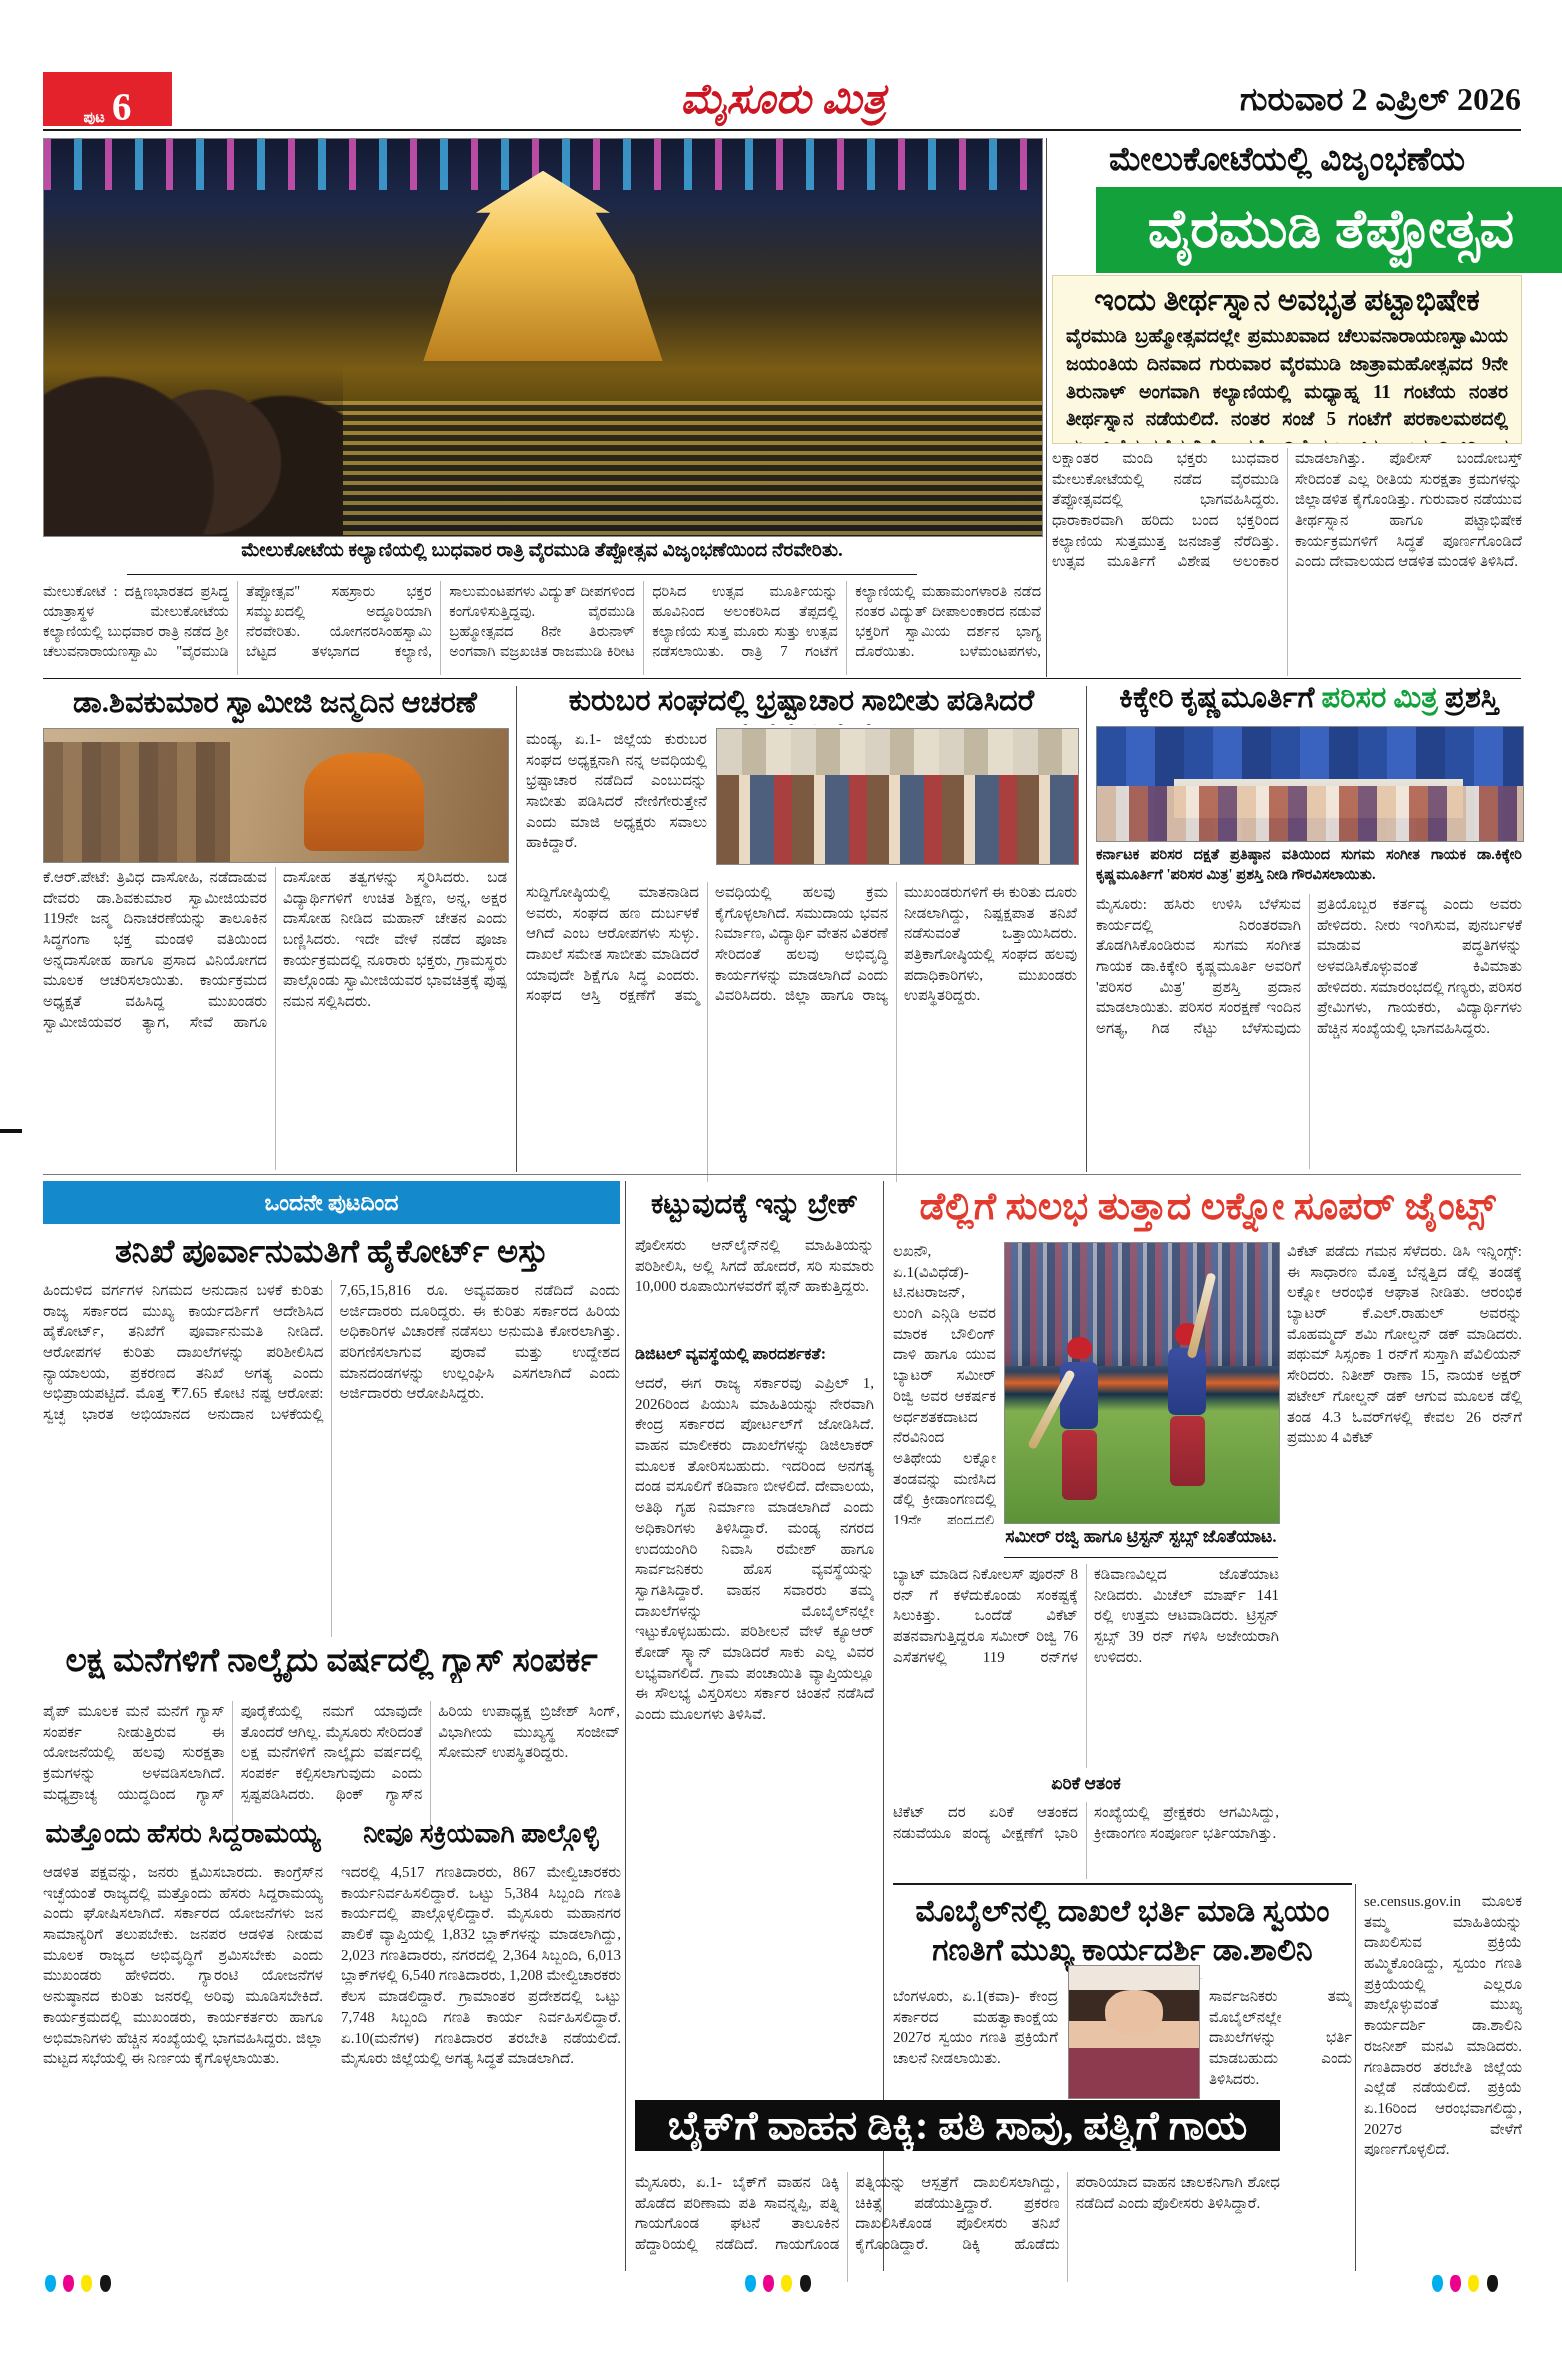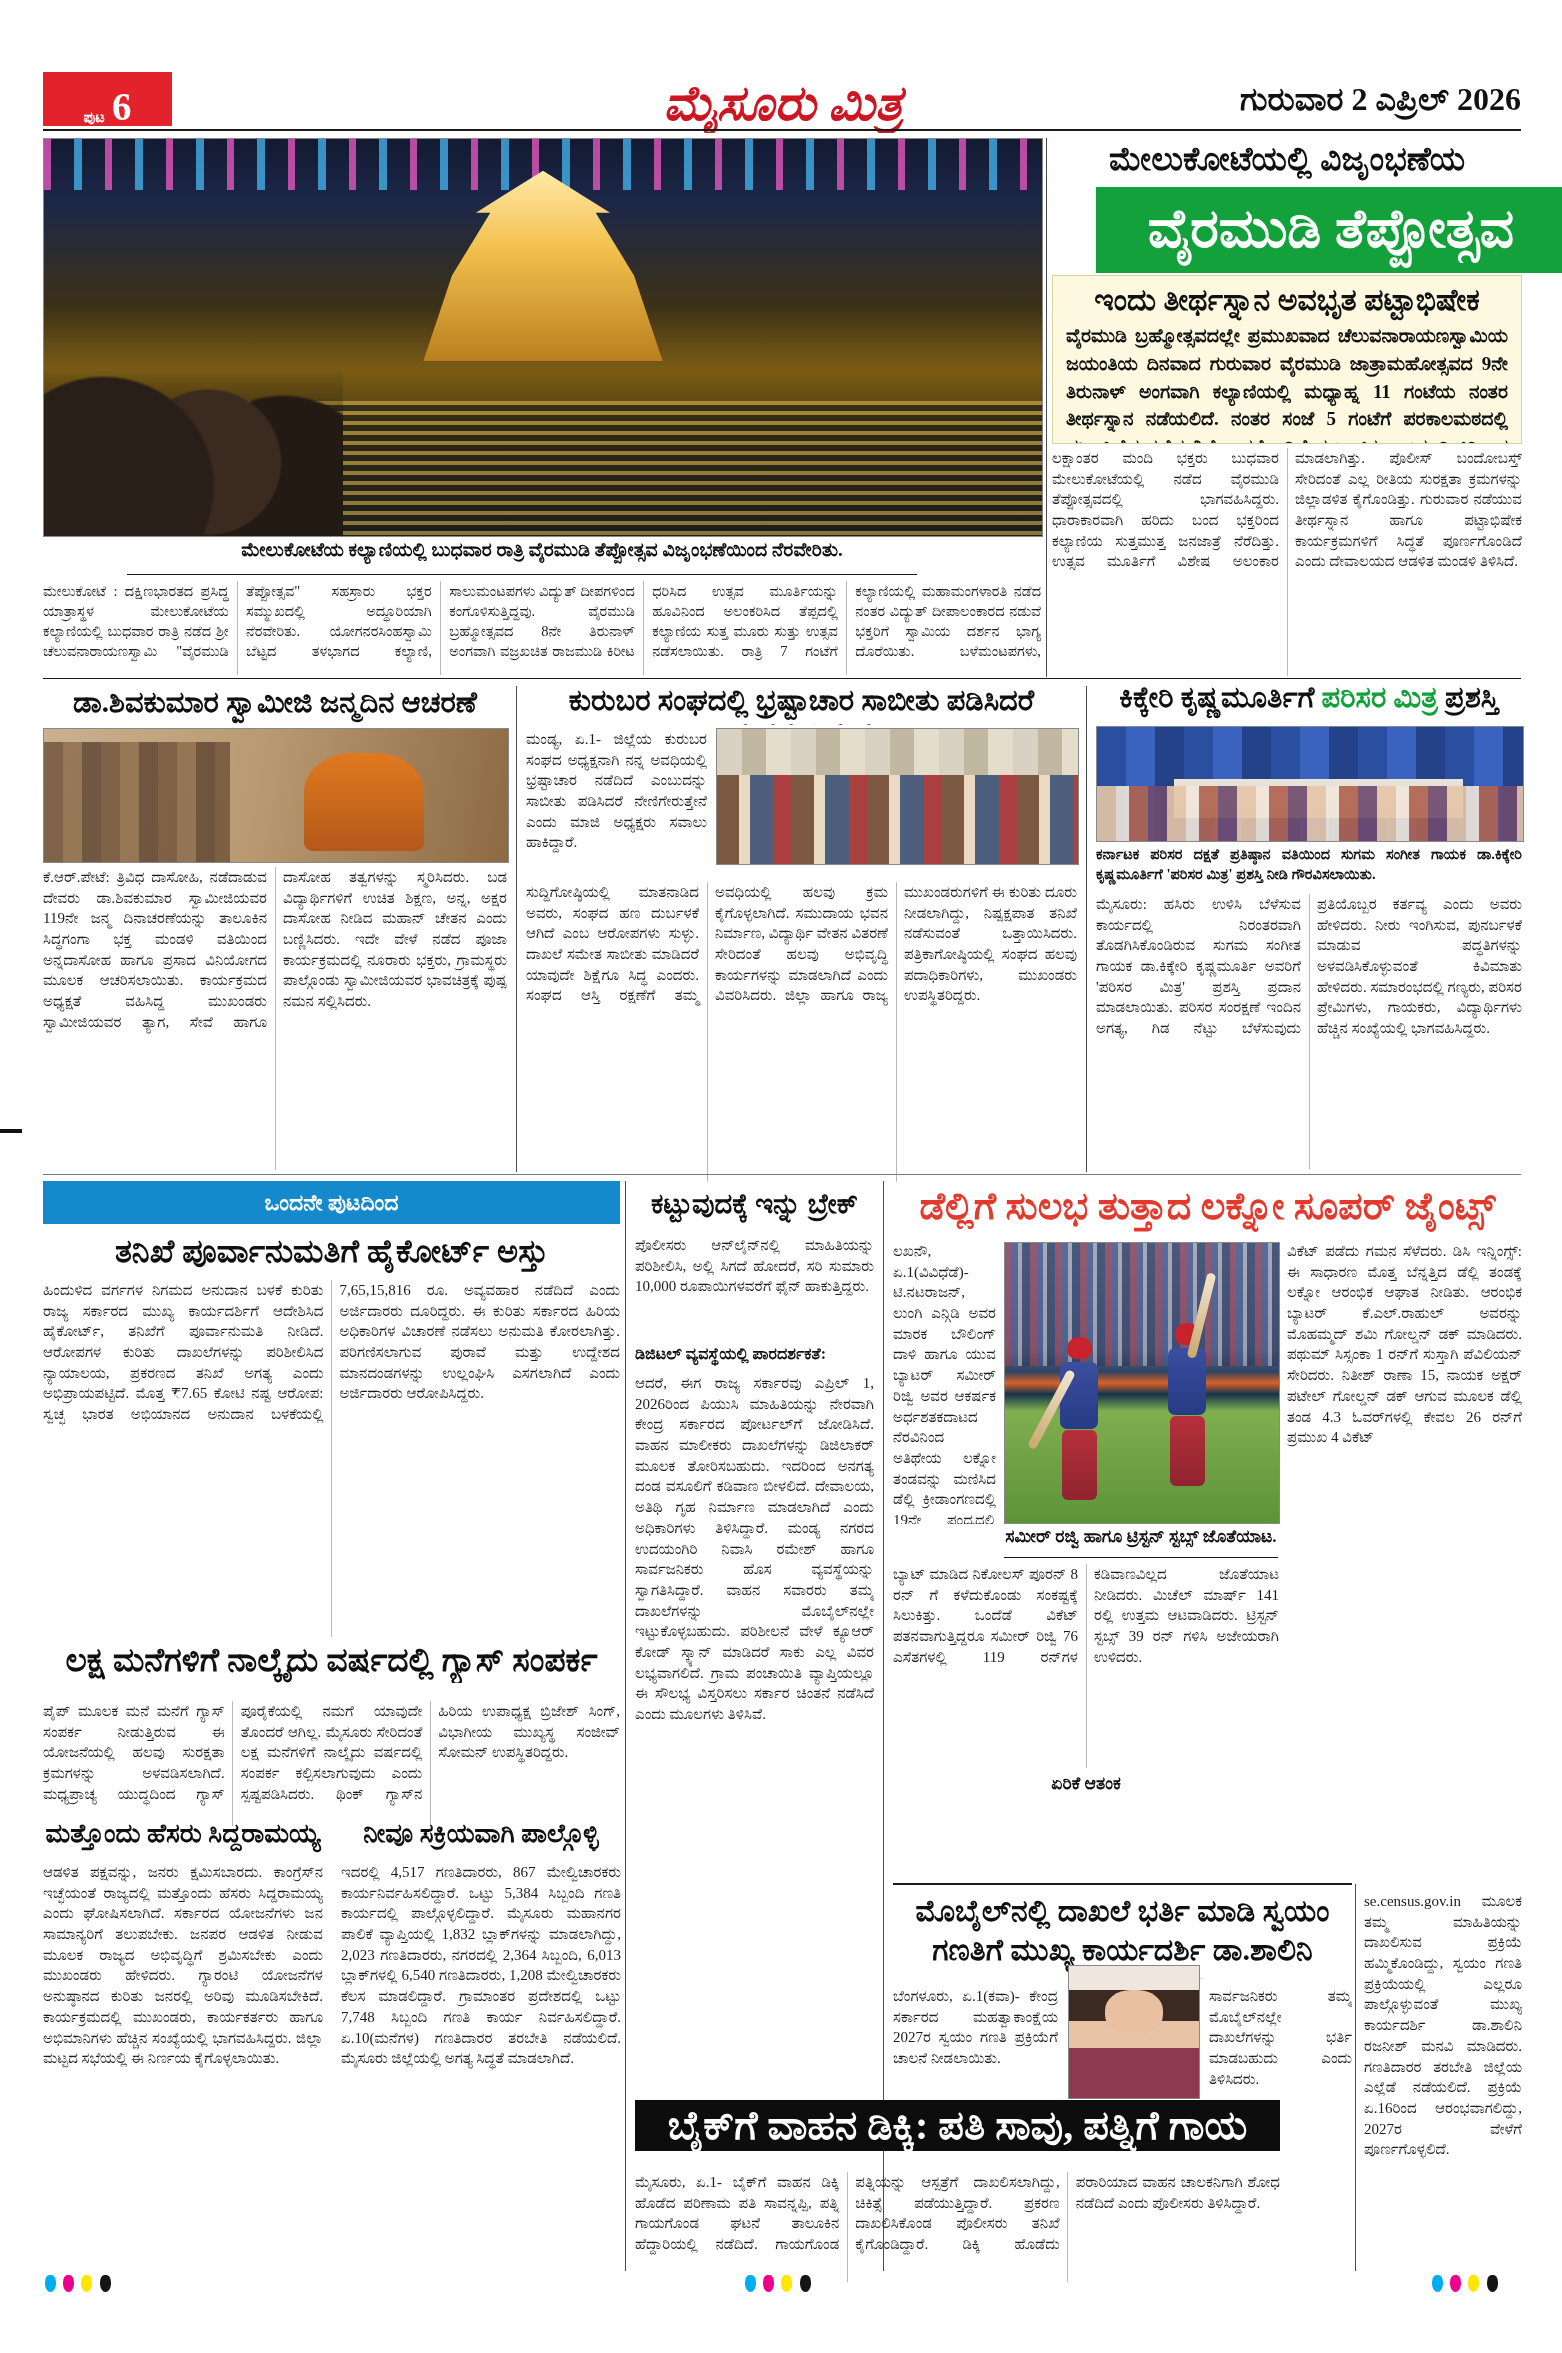--- a/index.html
+++ b/index.html
@@ -13,21 +13,21 @@
   .hl{font-weight:700;text-align:center;color:#101010;}
   .rule-h{background:#1a1a1a;}
   .rule-v{background:#4a4a4a;}
   .caption{font-weight:700;text-align:center;font-size:19px;color:#101010;}
   
   .pagebox{background:#e3222b;color:#fff;display:flex;align-items:flex-end;justify-content:center;gap:7.2px;}
   .pagebox .lbl{font-size:14.5px;font-weight:700;}
   .pagebox .num{font-size:39px;font-weight:700;line-height:1;}
   .section-band{background:#dbe7db;display:flex;align-items:center;}
   .section-band span{font-size:33px;font-weight:700;padding-left:19px;}
-  .masthead{font-size:49px;font-weight:700;font-style:italic;color:#cc1622;text-align:center;}
+  .masthead{font-size:42px;font-weight:700;font-style:italic;color:#cc1622;text-align:center;}
   .date{font-size:32px;font-weight:700;text-align:right;}
   
   .kicker{font-size:33px;font-weight:700;text-align:center;}
   .lead-hl{background:#12a13b;color:#fff;font-size:54px;font-weight:700;text-align:center;line-height:84px;}
   .lead-sub{background:#fcf9e0;border:0.7px solid #d8d3a0;}
   .lead-sub .sh{font-size:30px;font-weight:700;text-align:center;margin:7.2px 7.2px 4.3px;}
   .lead-sub .lp{font-size:19px;font-weight:700;text-align:justify;line-height:1.45;margin:0 13px 7.2px;}
   
   .photo{position:absolute;overflow:hidden;border:0.7px solid #888;}
   .festival{background:linear-gradient(#131a32 0%,#1c2748 16%,#3c3118 42%,#7a5c14 58%,#4a3a0c 74%,#27251a 100%);}
@@ -172,20 +172,21 @@
       <div class="legs"></div>
     </div>
   </div>
   <div class="abs caption" style="left:1004px;top:1526px;width:274px;height:29px;font-size:17.4px;">ಸಮೀರ್ ರಜ್ವಿ ಹಾಗೂ ಟ್ರಿಸ್ಟನ್ ಸ್ಟಬ್ಸ್ ಜೊತೆಯಾಟ.</div>
   <div class="abs rule-h" style="left:1004px;top:1557px;width:274px;height:1.4px;"></div>
 
   <div class="abs body-text" style="left:1287px;top:1241px;width:235px;height:616px;">ವಿಕೆಟ್ ಪಡೆದು ಗಮನ ಸೆಳೆದರು. ಡಿಸಿ ಇನ್ನಿಂಗ್ಸ್: ಈ ಸಾಧಾರಣ ಮೊತ್ತ ಬೆನ್ನತ್ತಿದ ಡೆಲ್ಲಿ ತಂಡಕ್ಕೆ ಲಕ್ನೋ ಆರಂಭಿಕ ಆಘಾತ ನೀಡಿತು. ಆರಂಭಿಕ ಬ್ಯಾಟರ್ ಕೆ.ಎಲ್.ರಾಹುಲ್ ಅವರನ್ನು ಮೊಹಮ್ಮದ್ ಶಮಿ ಗೋಲ್ಡನ್ ಡಕ್ ಮಾಡಿದರು. ಪಥುಮ್ ಸಿಸ್ಸಂಕಾ 1 ರನ್‌ಗೆ ಸುಸ್ತಾಗಿ ಪೆವಿಲಿಯನ್ ಸೇರಿದರು. ನಿತೀಶ್ ರಾಣಾ 15, ನಾಯಕ ಅಕ್ಷರ್ ಪಟೇಲ್ ಗೋಲ್ಡನ್ ಡಕ್ ಆಗುವ ಮೂಲಕ ಡೆಲ್ಲಿ ತಂಡ 4.3 ಓವರ್‌ಗಳಲ್ಲಿ ಕೇವಲ 26 ರನ್‌ಗೆ ಪ್ರಮುಖ 4 ವಿಕೆಟ್</div>
 
   <div class="abs body-text cols-2" style="left:893px;top:1564px;width:386px;height:204px;">ಬ್ಯಾಟ್ ಮಾಡಿದ ನಿಕೋಲಸ್ ಪೂರನ್ 8 ರನ್ ಗೆ ಕಳೆದುಕೊಂಡು ಸಂಕಷ್ಟಕ್ಕೆ ಸಿಲುಕಿತ್ತು. ಒಂದೆಡೆ ವಿಕೆಟ್ ಪತನವಾಗುತ್ತಿದ್ದರೂ ಸಮೀರ್ ರಿಜ್ವಿ 76 ಎಸೆತಗಳಲ್ಲಿ 119 ರನ್‌ಗಳ ಕಡಿವಾಣವಿಲ್ಲದ ಜೊತೆಯಾಟ ನೀಡಿದರು. ಮಿಚೆಲ್ ಮಾರ್ಷ್ 141 ರಲ್ಲಿ ಉತ್ತಮ ಆಟವಾಡಿದರು. ಟ್ರಿಸ್ಟನ್ ಸ್ಟಬ್ಸ್ 39 ರನ್ ಗಳಿಸಿ ಅಜೇಯರಾಗಿ ಉಳಿದರು.</div>
   <div class="abs subhead-inline" style="left:893px;top:1773px;width:386px;height:25px;">ಏರಿಕೆ ಆತಂಕ</div>
+  <div class="abs body-text cols-2" style="left:893px;top:1802px;width:386px;height:77px;">ಟಿಕೆಟ್ ದರ ಏರಿಕೆ ಆತಂಕದ ನಡುವೆಯೂ ಪಂದ್ಯ ವೀಕ್ಷಣೆಗೆ ಭಾರಿ ಸಂಖ್ಯೆಯಲ್ಲಿ ಪ್ರೇಕ್ಷಕರು ಆಗಮಿಸಿದ್ದು, ಕ್ರೀಡಾಂಗಣ ಸಂಪೂರ್ಣ ಭರ್ತಿಯಾಗಿತ್ತು.</div>
 
   <div class="abs rule-h" style="left:893px;top:1883px;width:459px;height:2.2px;"></div>
   <div class="abs hl" style="left:893px;top:1891px;width:459px;height:88px;font-size:30px;line-height:1.3;">ಮೊಬೈಲ್‌ನಲ್ಲಿ ದಾಖಲೆ ಭರ್ತಿ ಮಾಡಿ ಸ್ವಯಂ ಗಣತಿಗೆ ಮುಖ್ಯ ಕಾರ್ಯದರ್ಶಿ ಡಾ.ಶಾಲಿನಿ ರಜನೀಶ್ ಚಾಲನೆ</div>
   <div class="abs body-text" style="left:893px;top:1986px;width:165px;height:110px;">ಬೆಂಗಳೂರು, ಏ.1(ಕವಾ)- ಕೇಂದ್ರ ಸರ್ಕಾರದ ಮಹತ್ವಾಕಾಂಕ್ಷೆಯ 2027ರ ಸ್ವಯಂ ಗಣತಿ ಪ್ರಕ್ರಿಯೆಗೆ ಚಾಲನೆ ನೀಡಲಾಯಿತು.</div>
   <div class="photo portrait" style="left:1068px;top:1965px;width:130px;height:132px;">
     <div class="face"></div>
   </div>
   <div class="abs body-text" style="left:1209px;top:1986px;width:143px;height:110px;">ಸಾರ್ವಜನಿಕರು ತಮ್ಮ ಮೊಬೈಲ್‌ನಲ್ಲೇ ದಾಖಲೆಗಳನ್ನು ಭರ್ತಿ ಮಾಡಬಹುದು ಎಂದು ತಿಳಿಸಿದರು.</div>
 
   <div class="abs rule-v" style="left:1355px;top:1884px;width:1.4px;height:387px;"></div>

